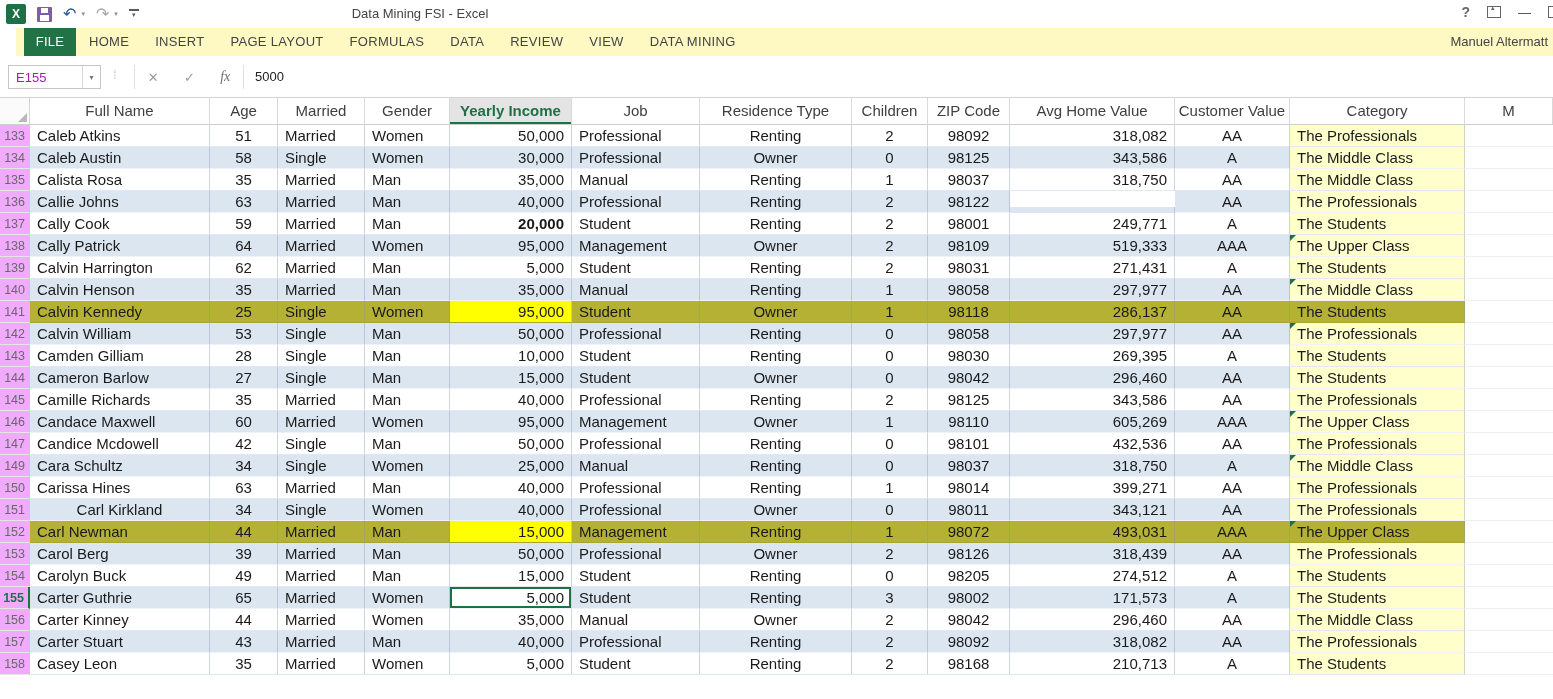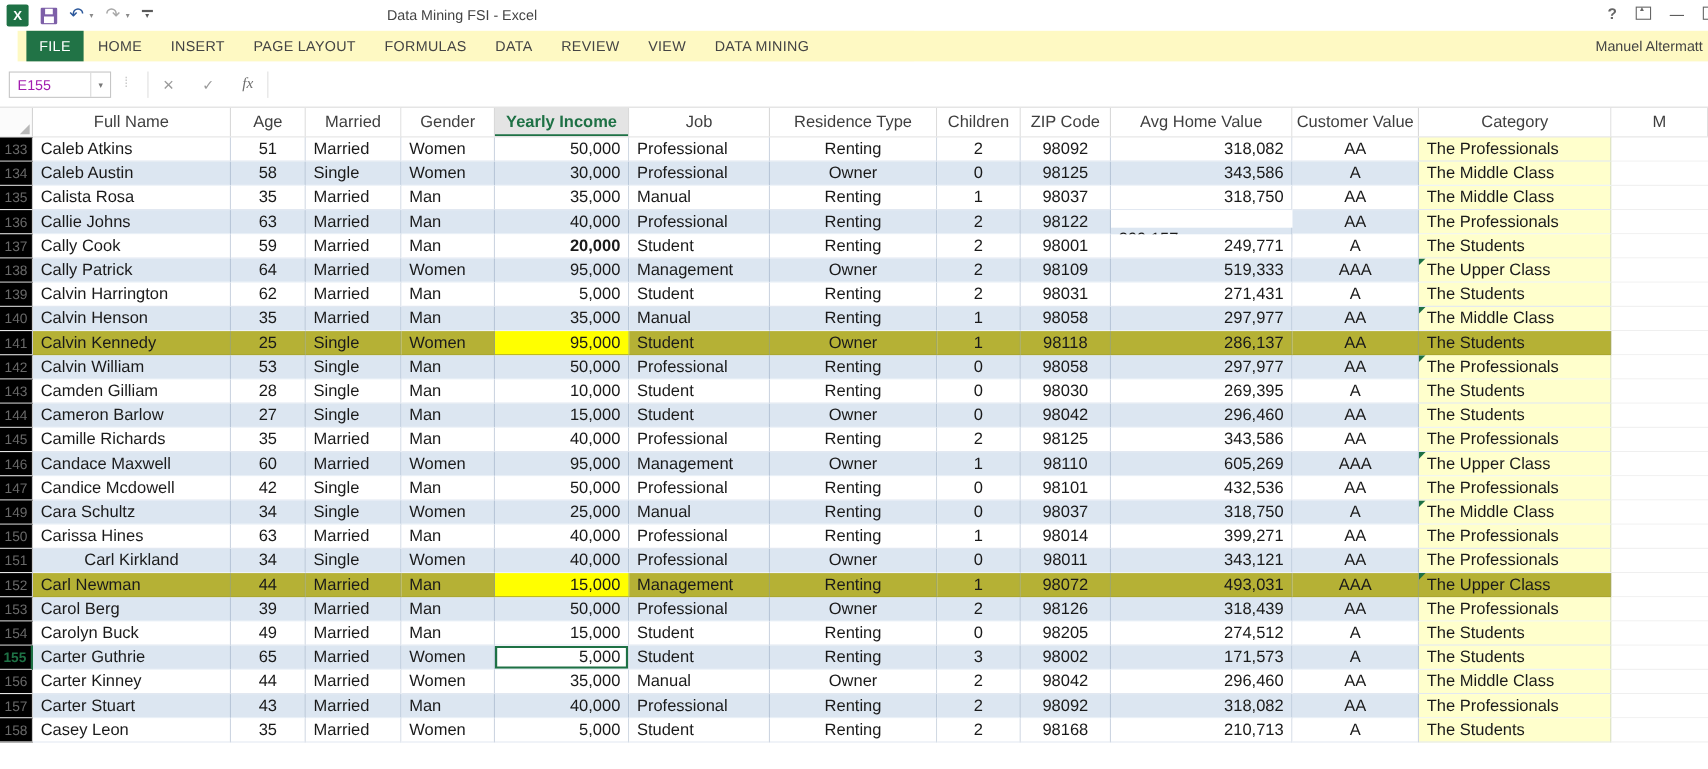--- a/index.html
+++ b/index.html
@@ -68,21 +68,21 @@
   .gh-corner { width:30px; height:100%; background:#fbfbfb; border-right:1px solid #d4d4d4; position:relative; }
   .gh-corner::after { content:''; position:absolute; right:2px; bottom:2px; width:0; height:0;
     border-bottom:9px solid #b8b8b8; border-left:9px solid transparent; }
   .gh-cell { height:100%; line-height:26px; font-size:15px; color:#3f3f3f; text-align:center;
     border-right:1px solid #d9d9d9; white-space:nowrap; overflow:hidden; background:#fff; }
   .gh-cell.selected { background:#e4e4e4; color:#1e7145; font-weight:bold;
     box-shadow:inset 0 -2px 0 #1e7145; }
 
   .grid-row { display:flex; height:22px; }
   .rownum { width:30px; font-size:12.5px; color:#696969; text-align:right; padding-right:4px;
-    line-height:22px; border-right:1px solid #c9c9c9; border-bottom:1px solid #e6e6e6; background:#000000; }
+    line-height:22px; border-right:1px solid #c9c9c9; border-bottom:1px solid #e6e6e6; background:#f0abfc; }
   .rownum.sel { color:#1e7145; font-weight:bold; border-right:2px solid #1e7145; }
   .c { height:22px; line-height:21px; font-size:15px; color:#1a1a1a; padding:0 7px;
     white-space:nowrap; overflow:hidden; border-right:1px solid rgba(130,150,180,0.40);
     border-bottom:1px solid #e2e8f1; position:relative; }
   .band-white .c { background:#fff; }
   .band-blue  .c { background:#dce6f1; border-bottom-color:#eef3f9; }
   .band-olive .c { background:#b5b135; border-bottom-color:#a8a52f; }
   .c.cat { background:#ffffcc; }
   .band-olive .c.cat { background:#b5b135; }
   .c.mcol { background:#fff; border-right:none; border-bottom:1px solid #efefef; }
@@ -142,20 +142,21 @@
     <div class="name-box">
       <span class="val">E155</span>
       <span class="dd">▾</span>
     </div>
     <span class="fb-dots">⁞</span>
     <div class="fb-group">
       <span class="fb-x">✕</span>
       <span class="fb-check">✓</span>
       <span class="fb-fx">fx</span>
     </div>
+    <div class="fb-input">5000</div>
   </div>
 
   <div class="grid">
     <div class="grid-header">
       <div class="gh-corner"></div>
     <div class="gh-cell" style="width: 180px;">Full Name</div>
         <div class="gh-cell" style="width: 68px;">Age</div>
         <div class="gh-cell" style="width: 87px;">Married</div>
         <div class="gh-cell" style="width: 85px;">Gender</div>
         <div class="gh-cell selected" style="width: 122px;">Yearly Income</div>

